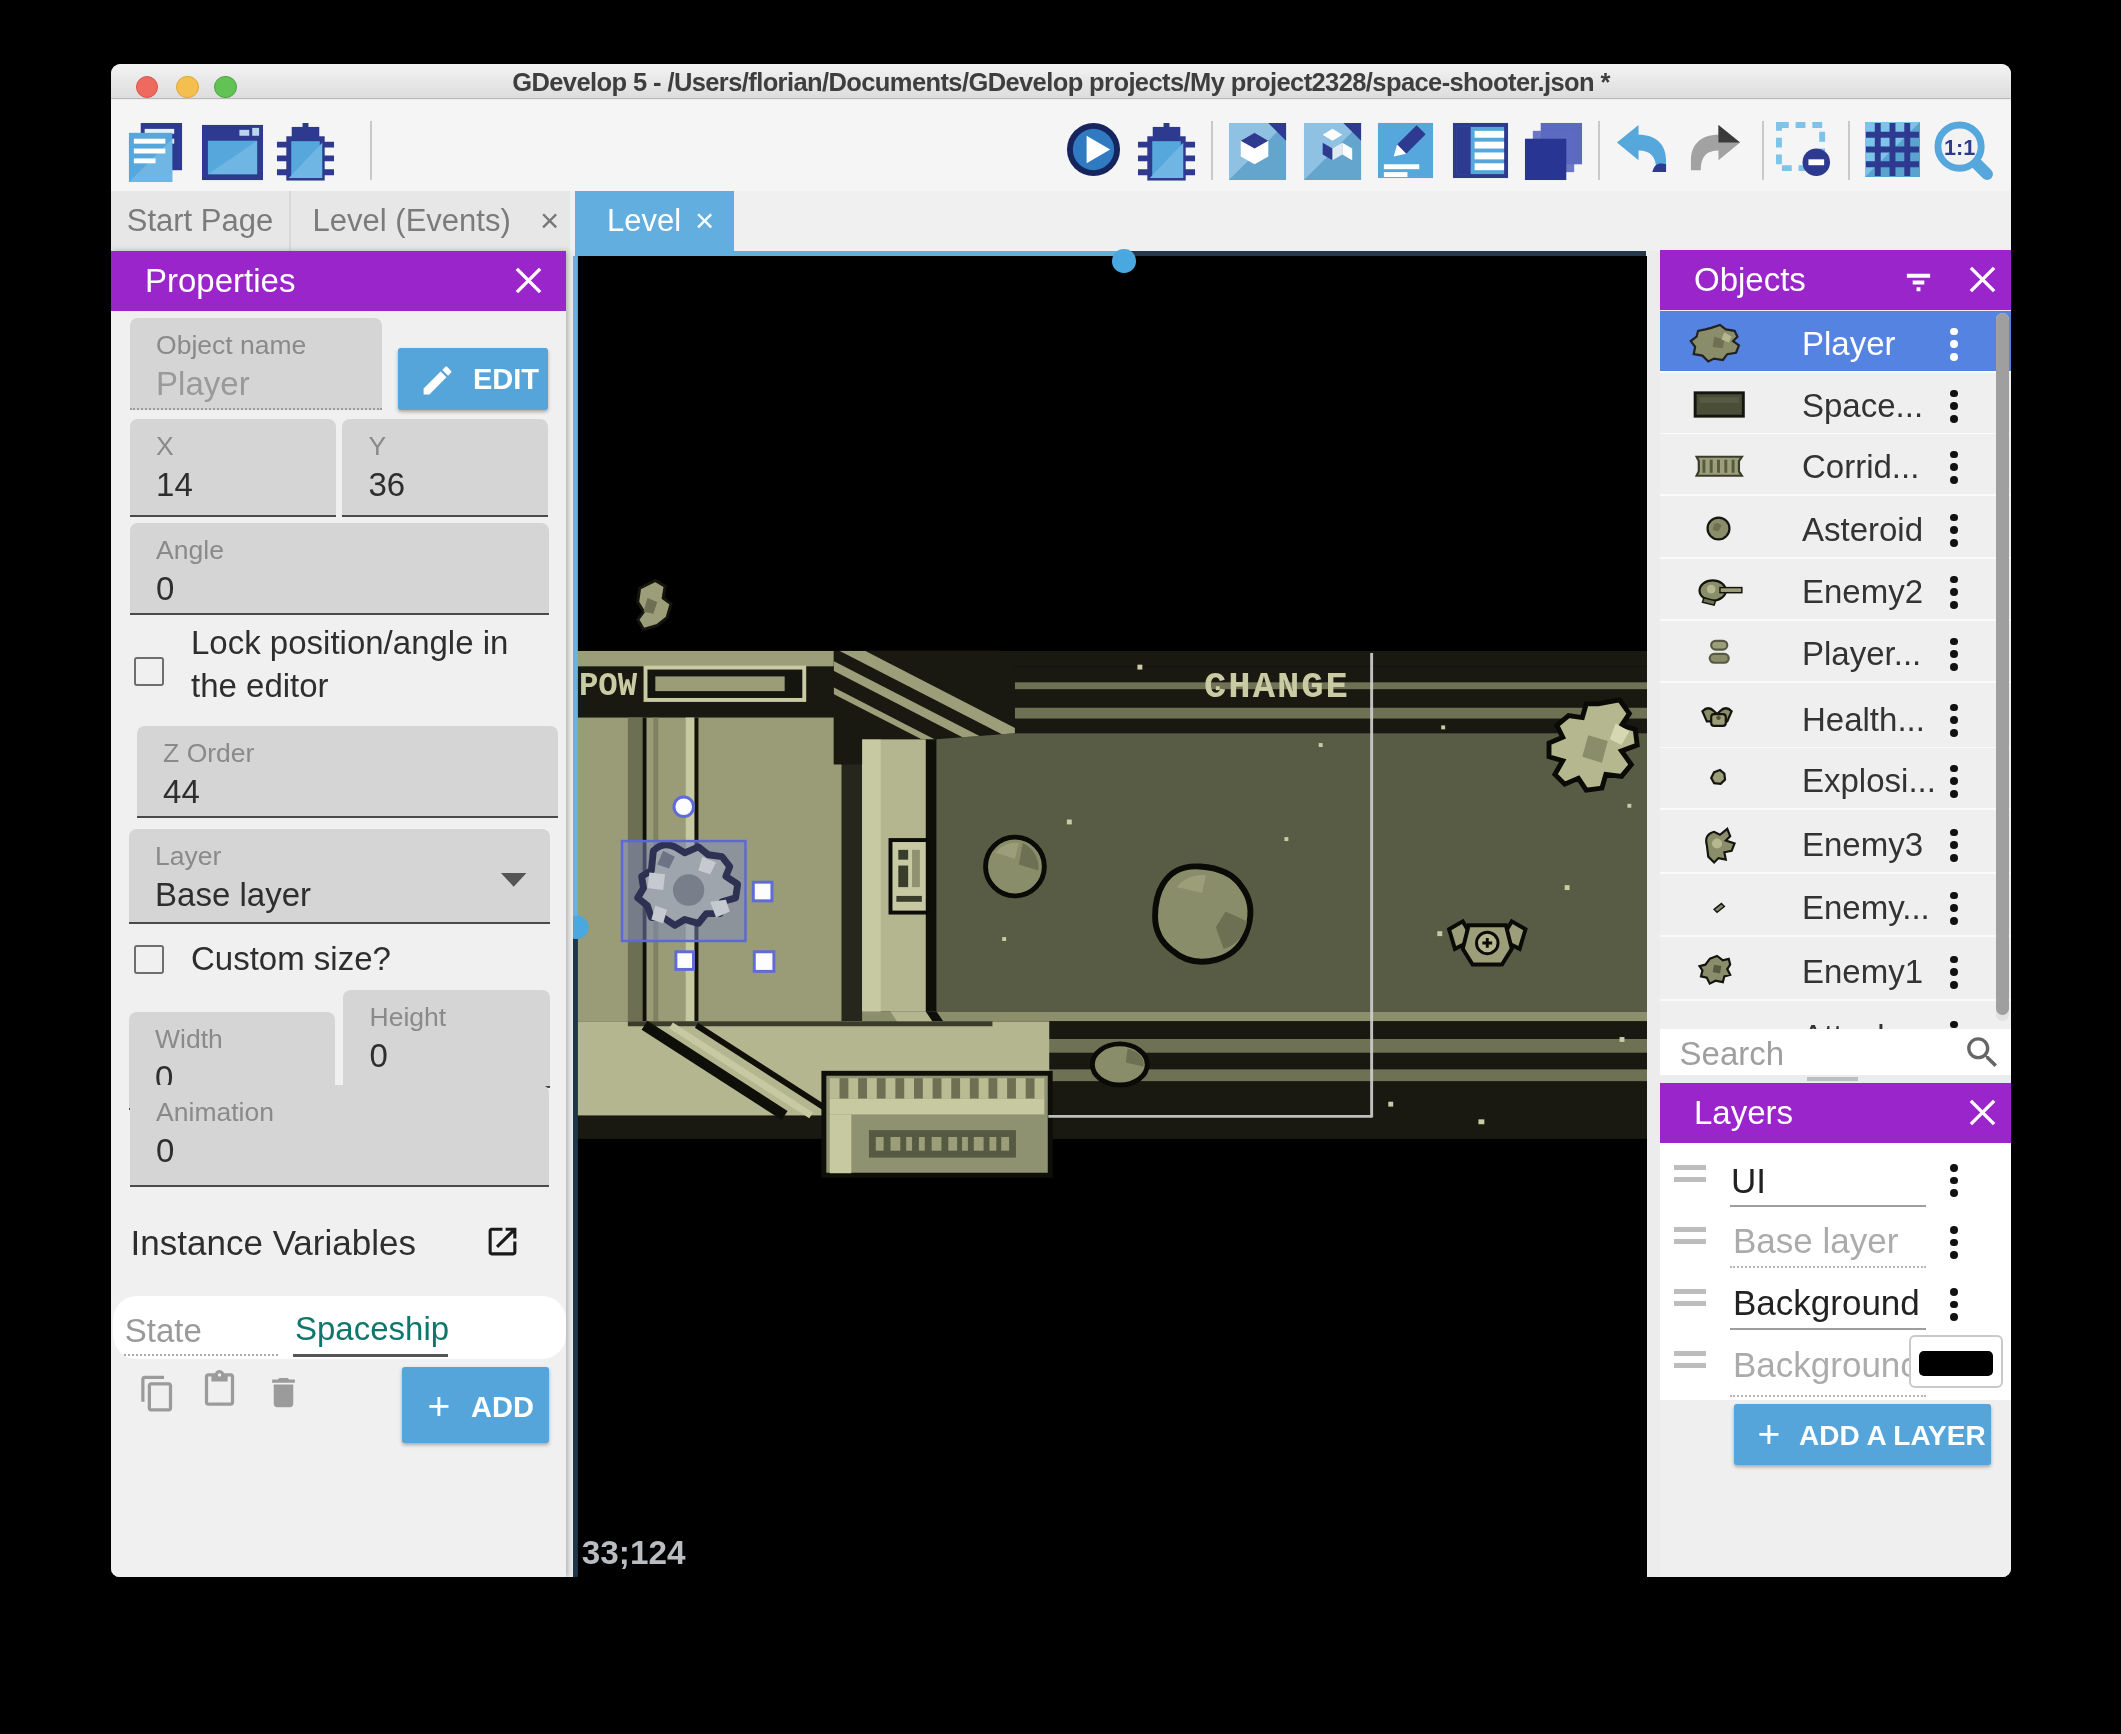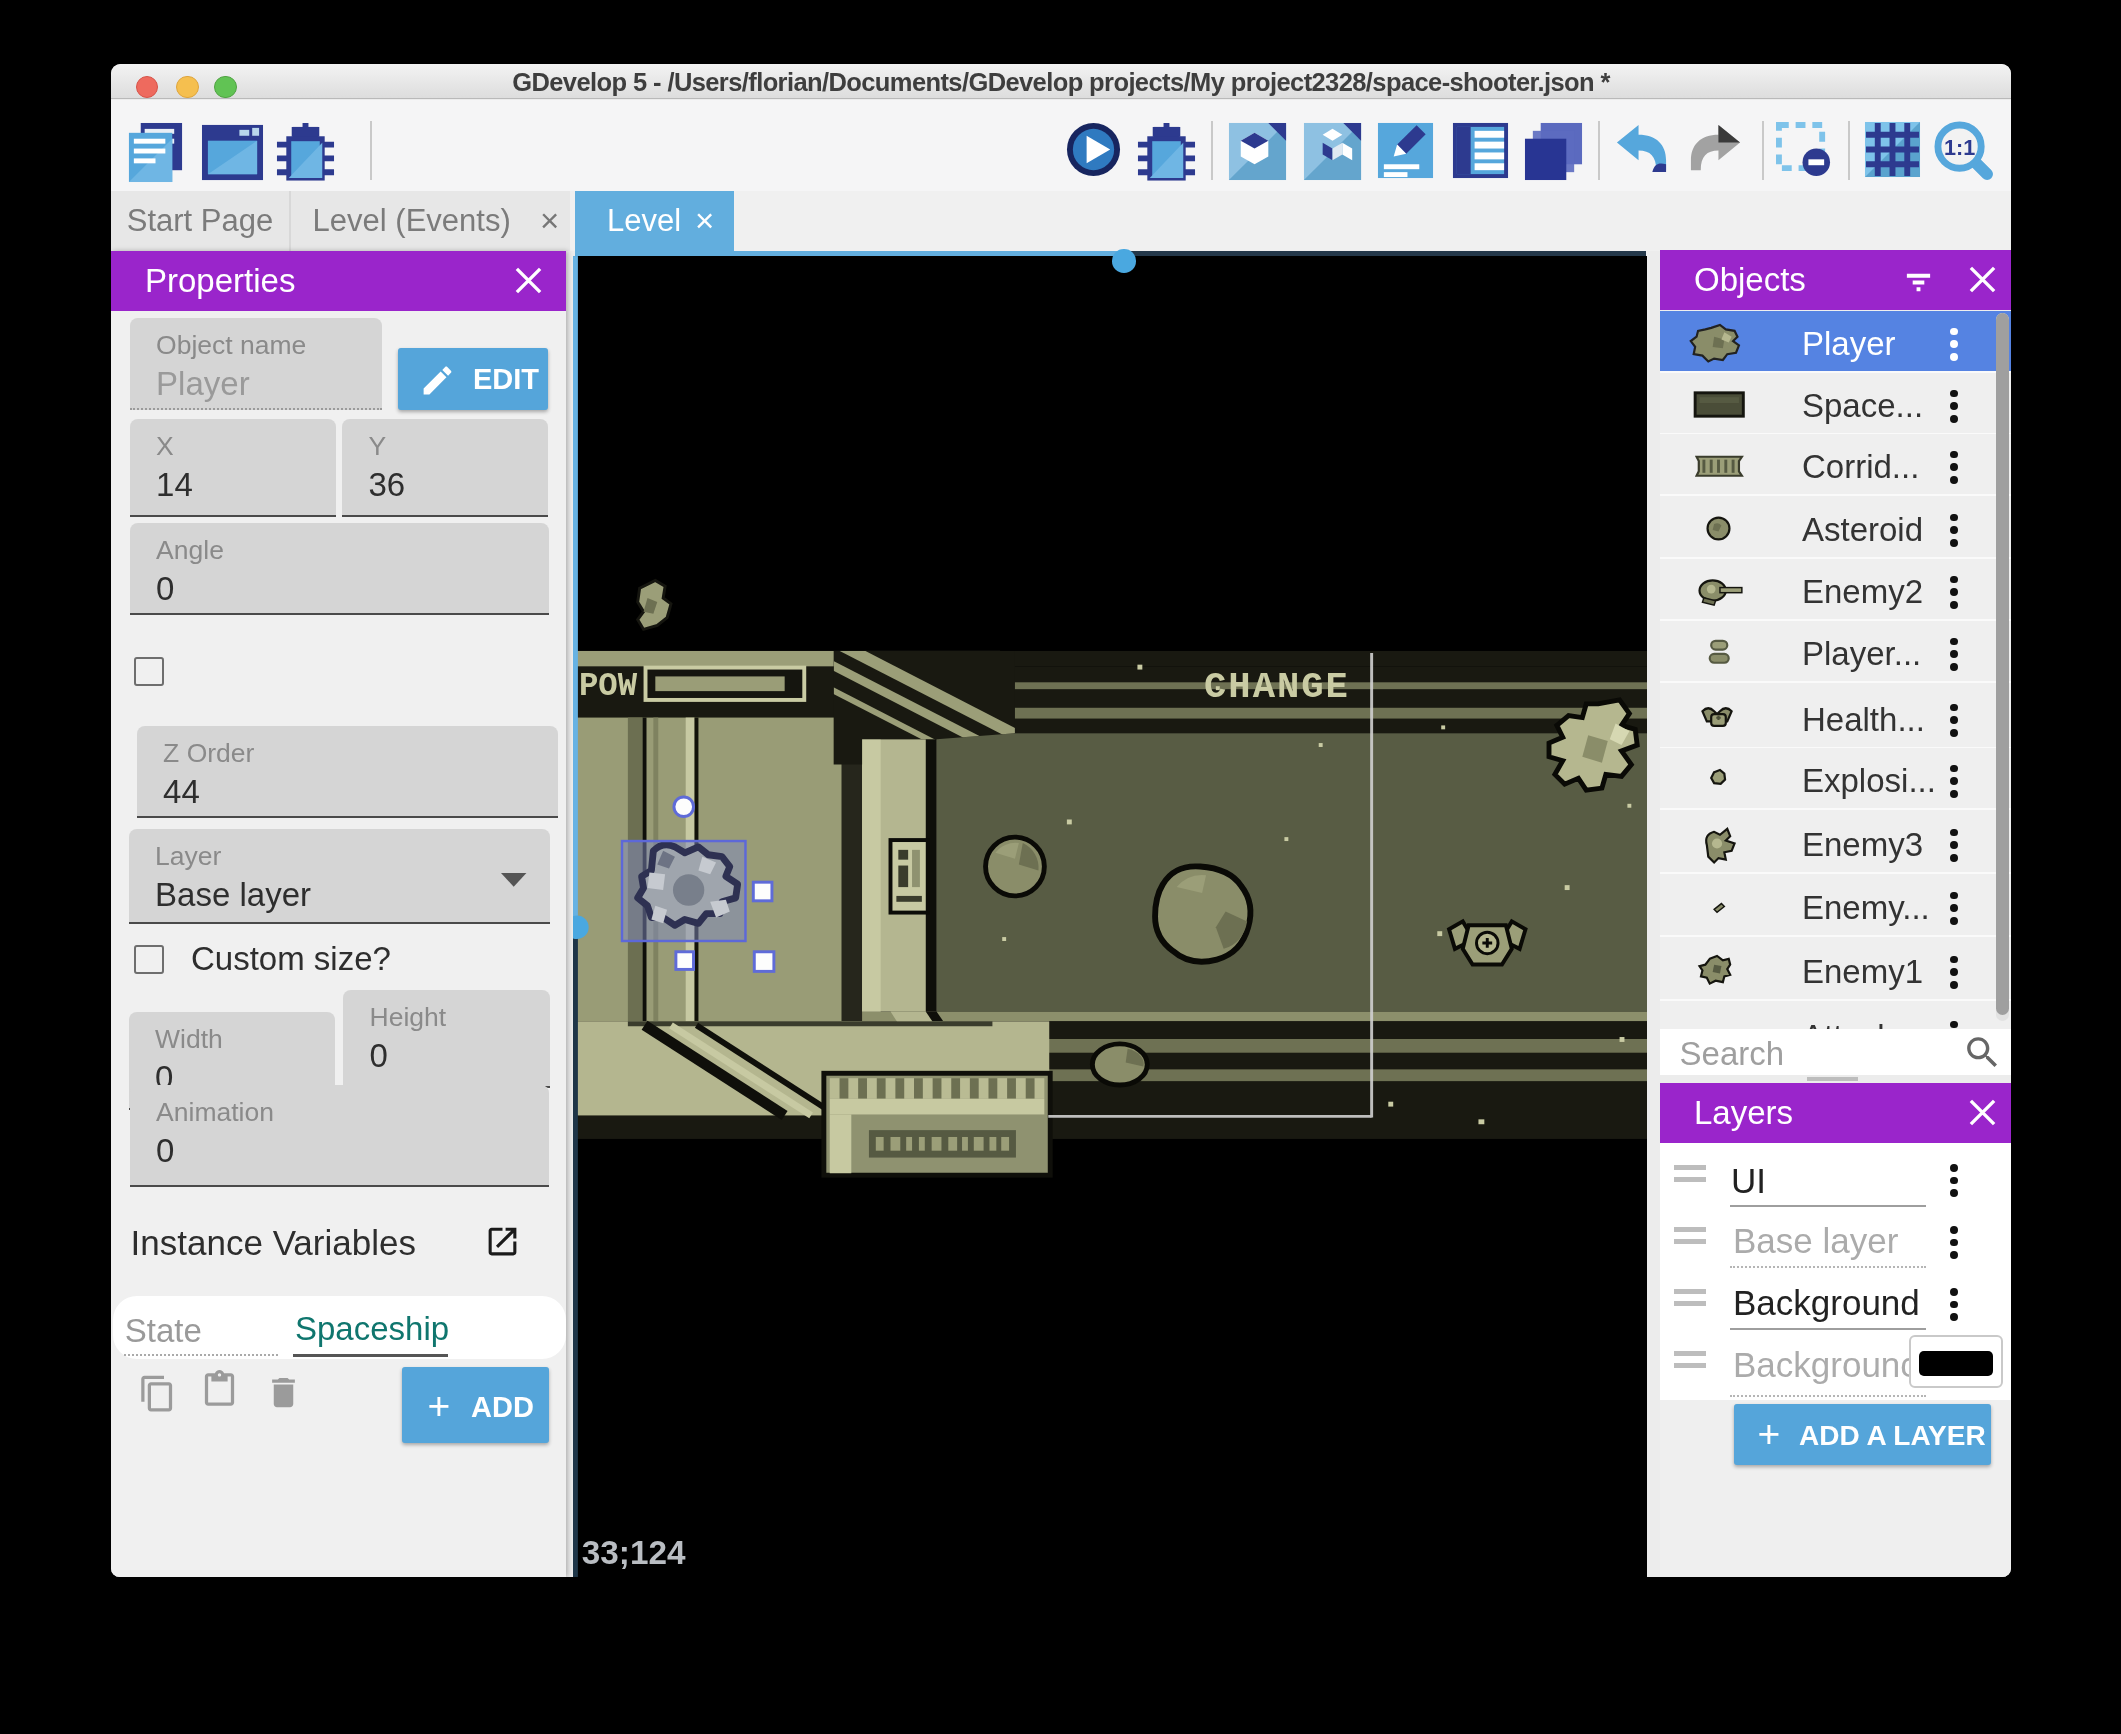--- a/index.html
+++ b/index.html
@@ -384,20 +384,21 @@
       </div>
     <div class="field" style="left:231px; top:168px; width:206px; height:98px;">
         <div class="flabel">Y</div>
         <div class="fval">36</div>
       </div>
     <div class="field" style="left:18.6px; top:272px; width:419px; height:92px;">
         <div class="flabel">Angle</div>
         <div class="fval">0</div>
       </div>
     <div class="cb" style="left:22.5px; top:406px;"></div>
+    <div class="cblabel" style="left:80px; top:370px;">Lock position/angle in<br>the editor</div>
     <div class="field" style="left:17.6px; top:475px; width:421px; height:92px;margin-left:8px;">
         <div class="flabel">Z Order</div>
         <div class="fval">44</div>
       </div>
     <div class="field" style="left:17.6px; top:578px; width:421px; height:95px;">
         <div class="flabel">Layer</div>
         <div class="fval">Base layer</div>
       <svg style="position:absolute; left:371px; top:43px;" width="27.4" height="15.7" viewBox="0 0 28 16">
           <path d="M1 1 L27 1 L14 15 Z" fill="#555"></path>
         </svg>

